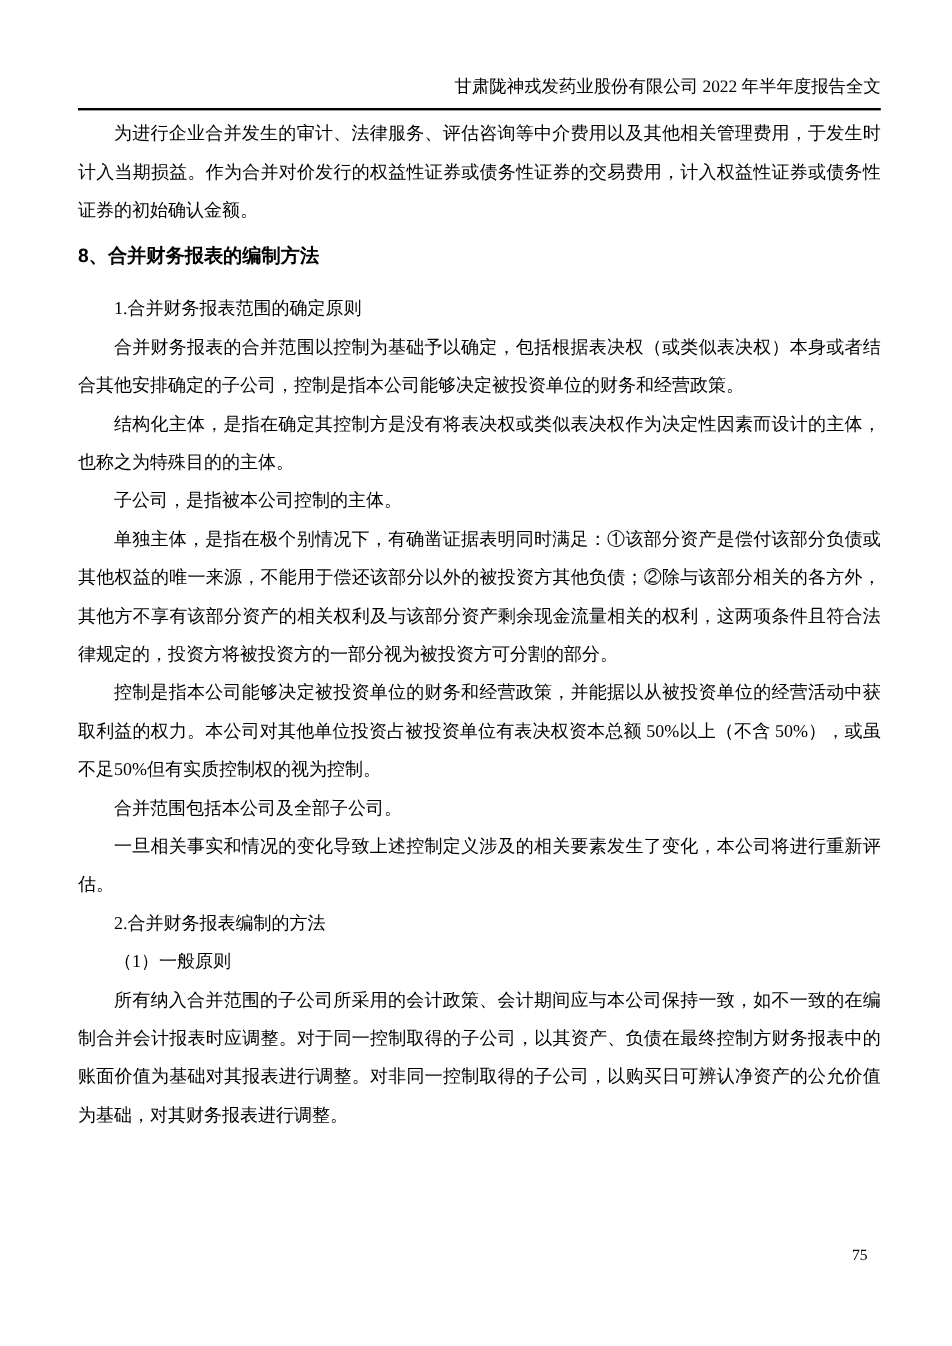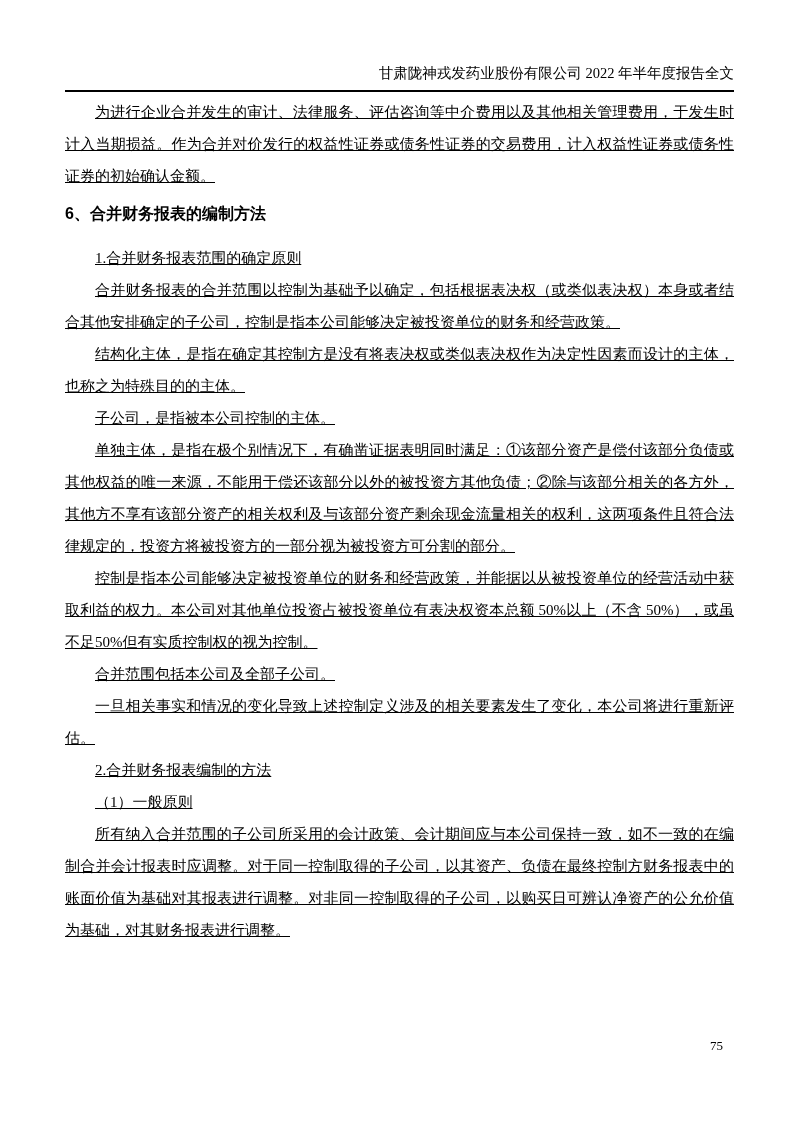--- a/index.html
+++ b/index.html
@@ -33,21 +33,20 @@
     top: 96px;
     left: 65px;
     right: 59px;
     font-size: 15px;
     line-height: 32px;
     text-align: justify;
   }
   .content p {
     margin: 0;
     text-indent: 2em;
-    text-decoration: underline;
   }
   .content h2 {
     margin: 6px 0 12px 0;
     font-size: 16px;
     line-height: 32px;
     font-weight: bold;
     font-family: "Liberation Sans", "DejaVu Sans", sans-serif;
     text-indent: 0;
     text-align: left;
   }
@@ -64,21 +63,21 @@
 
 <div class="page">
 
   <div class="header">
     <span>甘肃陇神戎发药业股份有限公司 2022 年半年度报告全文</span>
   </div>
 
   <main class="content">
     <p>为进行企业合并发生的审计、法律服务、评估咨询等中介费用以及其他相关管理费用，于发生时计入当期损益。作为合并对价发行的权益性证券或债务性证券的交易费用，计入权益性证券或债务性证券的初始确认金额。</p>
 
-    <h2>6、合并财务报表的编制方法</h2>
+    <h2>8、合并财务报表的编制方法</h2>
 
     <p>1.合并财务报表范围的确定原则</p>
 
     <p>合并财务报表的合并范围以控制为基础予以确定，包括根据表决权（或类似表决权）本身或者结合其他安排确定的子公司，控制是指本公司能够决定被投资单位的财务和经营政策。</p>
 
     <p>结构化主体，是指在确定其控制方是没有将表决权或类似表决权作为决定性因素而设计的主体，也称之为特殊目的的主体。</p>
 
     <p>子公司，是指被本公司控制的主体。</p>
 
     <p>单独主体，是指在极个别情况下，有确凿证据表明同时满足：①该部分资产是偿付该部分负债或其他权益的唯一来源，不能用于偿还该部分以外的被投资方其他负债；②除与该部分相关的各方外，其他方不享有该部分资产的相关权利及与该部分资产剩余现金流量相关的权利，这两项条件且符合法律规定的，投资方将被投资方的一部分视为被投资方可分割的部分。</p>

